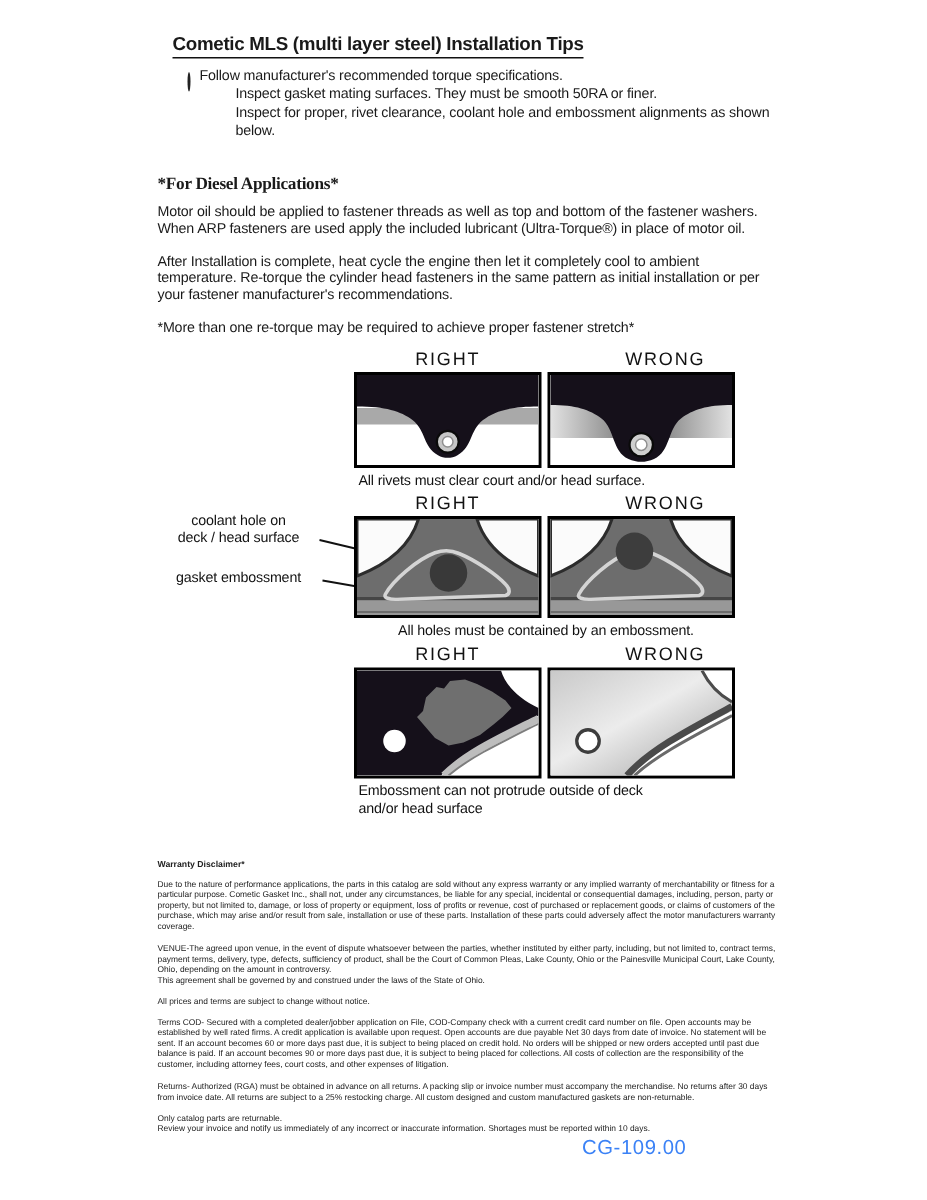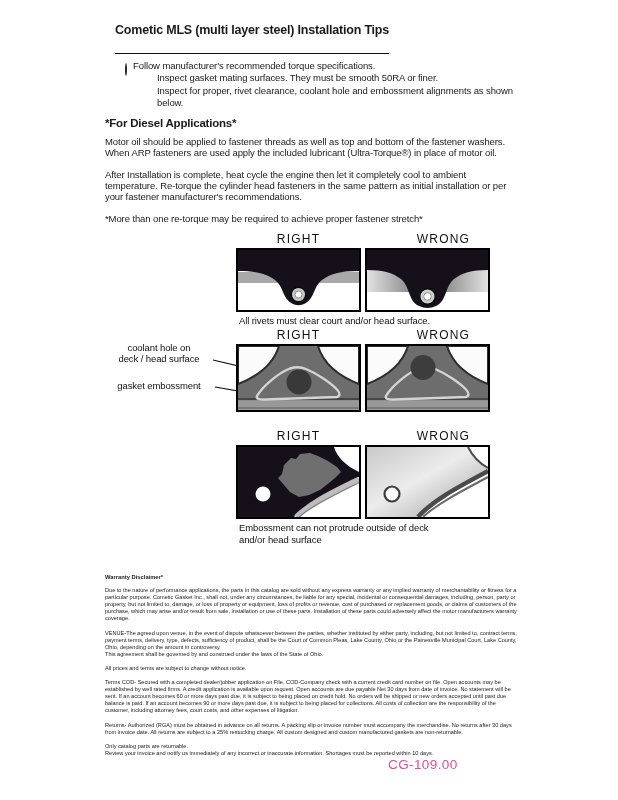--- a/index.html
+++ b/index.html
@@ -9,32 +9,32 @@
     position:relative;overflow:hidden;
     -webkit-font-smoothing:antialiased;
   }
   .abs{position:absolute;}
 
   
   .tips{left:105px;top:20px;width:420px;}
   .tips-title{
     display:inline-block;margin-left:10px;
     font-size:12.5px;font-weight:bold;letter-spacing:-0.2px;
-    border-bottom:1.6px solid #111;padding-bottom:16px;margin-bottom:6px;
+    border-bottom:1.6px solid #111;padding-bottom:2px;margin-bottom:6px;
   }
   .blist{font-size:9.5px;line-height:12.4px;letter-spacing:-0.1px;padding-left:20px;}
   .brow{display:flex;align-items:flex-start;}
   .brow .mk{flex:0 0 8px;position:relative;top:4px;}
   .mk-open{width:3.5px;height:3.5px;border:1px solid #222;border-radius:50%;}
   .mk-fill{width:3.5px;height:3.5px;background:#111;border-radius:50%;}
   .brow.sub{margin-left:24px;}
 
   
   .diesel{left:105px;top:117px;width:408px;}
-  .diesel h2{font-size:11.5px;font-weight:bold;margin:0 0 7px 0;letter-spacing:-0.2px;}
+  .diesel h2{font-size:11.5px;font-weight:bold;margin:0 0 7px 0;letter-spacing:-0.2px;font-family:Liberation Serif, serif;}
   .diesel p{font-size:9.5px;line-height:11px;letter-spacing:-0.1px;margin:0 0 11px 0;}
 
   
   .figrow{left:236px;width:256px;}
   .fr1{top:232px;} .fr2{top:328px;} .fr3{top:429px;}
   .hdrs{display:flex;gap:20px;margin-bottom:2px;}
   .hdrs .h{flex:0 0 125px;text-align:center;font-size:12px;letter-spacing:1.2px;color:#111;}
   .panels{display:flex;gap:4px;}
   .panel{flex:0 0 121px;height:auto;border:2px solid #000;background:#fff;font-size:0;}
   .figcap{font-size:9.5px;line-height:11.5px;letter-spacing:-0.1px;margin-top:3px;padding-left:3px;color:#111;}
@@ -44,21 +44,21 @@
   .callouts{left:104px;top:343px;width:110px;text-align:center;font-size:9.5px;line-height:10.5px;letter-spacing:-0.1px;color:#111;}
   .callouts .c2{margin-top:17px;}
   .leaders{left:211px;top:352px;}
 
   
   .legal{left:105px;top:574px;width:415px;font-size:5.6px;line-height:7.1px;color:#222;}
   .legal .lh{font-weight:bold;margin:0 0 6px 0;font-size:5.8px;}
   .legal p{margin:0 0 7px 0;}
   .legal p.tight{margin:0;}
 
-  .pagecode{left:388px;top:757px;font-size:13.5px;letter-spacing:0.4px;color:#ec4899;}
+  .pagecode{left:388px;top:757px;font-size:13.5px;letter-spacing:0.4px;color:#3b82f6;}
 </style>
 </head>
 <body>
 
 <div class="abs tips">
   <div class="tips-title">Cometic MLS (multi layer steel) Installation Tips</div>
   <div class="blist">
     <div class="brow">
       <span class="mk"><span class="mk-open"></span></span>
       <span>Follow manufacturer's recommended torque specifications.</span>
@@ -151,20 +151,21 @@
         <rect y="52" width="121" height="2.2" fill="#454545"></rect>
         <rect y="54.2" width="121" height="9.8" fill="#989898"></rect>
         <rect y="61.5" width="121" height="1" fill="#5f5f5f"></rect>
         <path d="M0,0 L41,0 C37,13 26,28 0,38 Z" fill="#fbfbfb" stroke="#2c2c2c" stroke-width="2"></path>
         <path d="M121,0 L80,0 C84,13 95,28 121,38 Z" fill="#fbfbfb" stroke="#2c2c2c" stroke-width="2"></path>
         <path d="M19,50 C24,41 40,27 52,22.5 C57,20.8 63,20.8 68,23 C79,27.5 93,37 99,43.5 C102,46.5 102.5,50 99,51 L27,53.5 C21.5,53.7 17.5,52.8 19,50 Z" fill="none" stroke="#d4d4d4" stroke-width="2.4"></path>
         <circle cx="56" cy="21.5" r="12.5" fill="#3d3d3d"></circle>
       </svg>
     </div>
   </div>
+  <div class="figcap center">All holes must be contained by an embossment.</div>
 </div>
 
 <div class="abs figrow fr3">
   <div class="hdrs">
     <div class="h">RIGHT</div>
     <div class="h">WRONG</div>
   </div>
   <div class="panels">
     <div class="panel">
       <svg width="121" height="70" viewBox="0 0 121 70">

